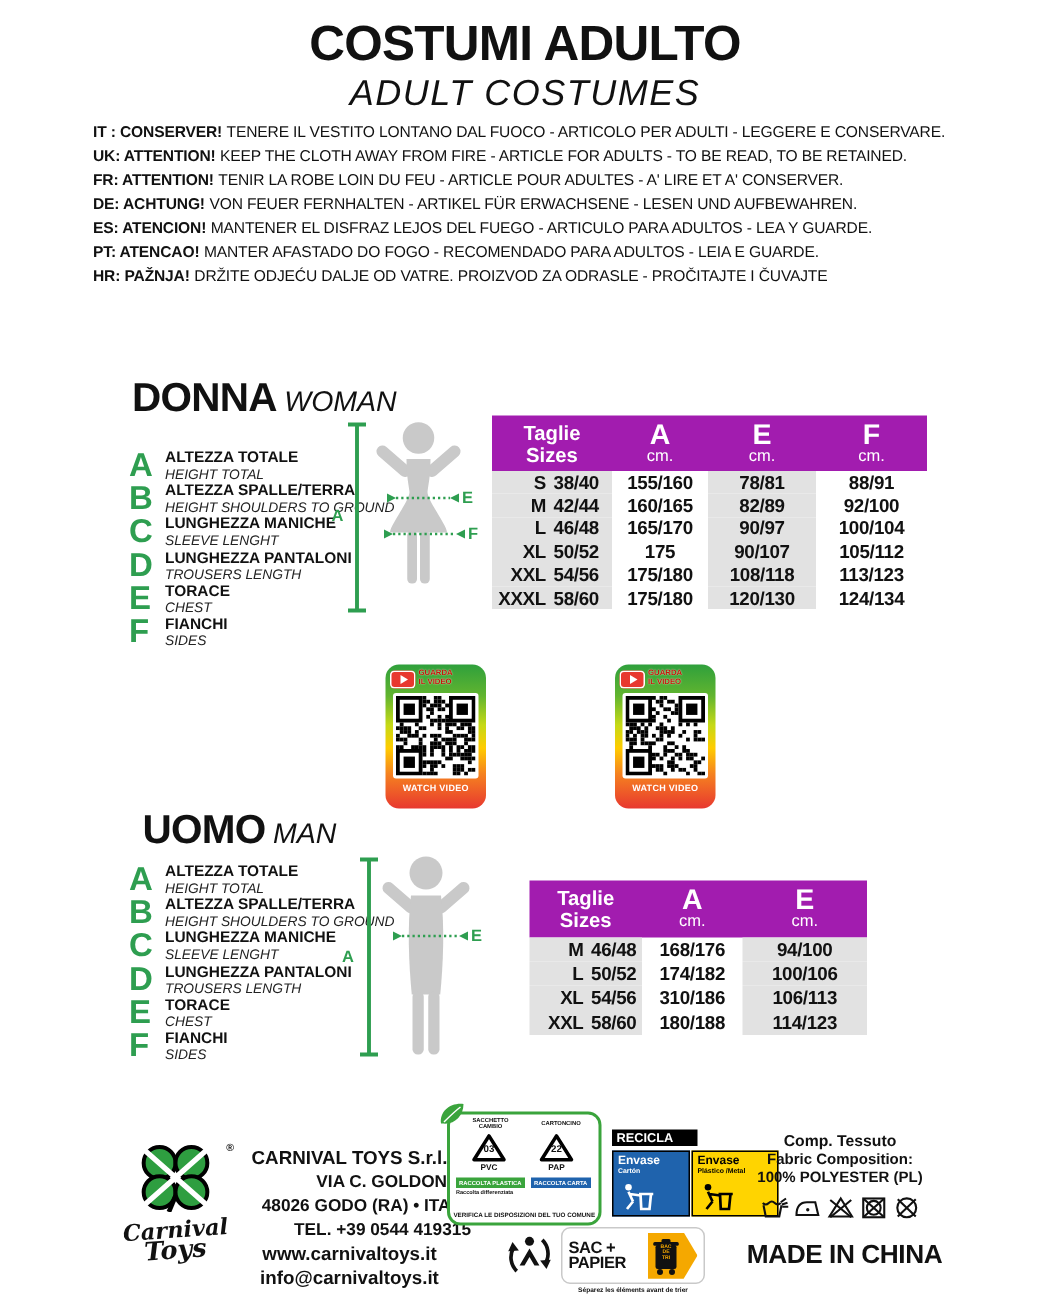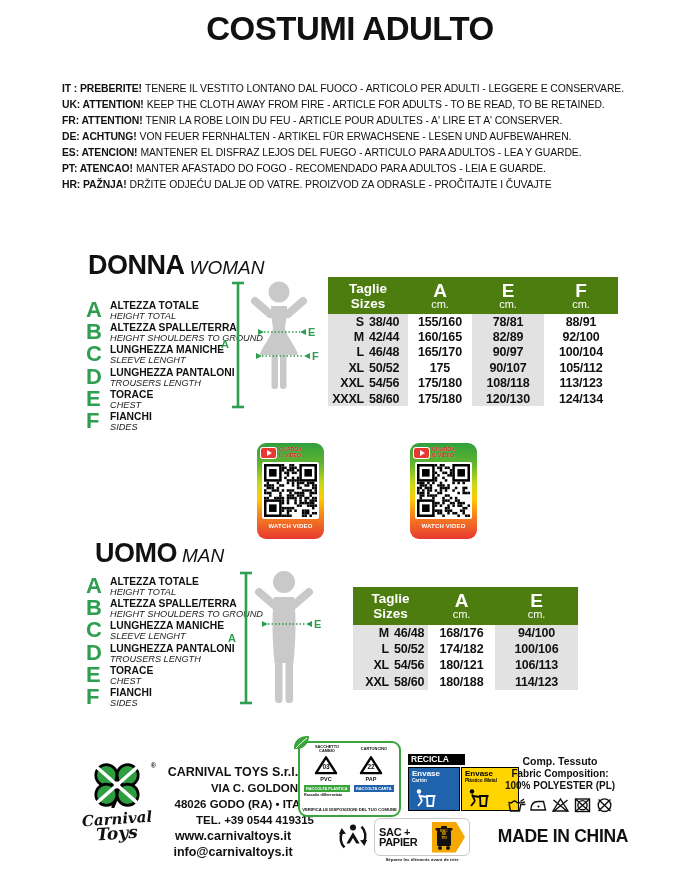--- a/index.html
+++ b/index.html
@@ -34,21 +34,21 @@
   .fig svg{display:block;}
   .figpart{fill:#C9C9C9;stroke:none;}
   .figline{stroke:#C9C9C9;stroke-width:8;stroke-linecap:round;}
   .bracket line{stroke:#2E9E50;stroke-width:2.6;}
   .meas-label{position:absolute;color:#2E9E50;font-weight:bold;font-size:11px;}
   .arrow{position:absolute;display:flex;align-items:center;gap:2px;}
   .arrow svg{display:block;}
 
   
   .tbl{position:absolute;}
-  .tbl-head{display:grid;background:#4d7c0f;color:#fff;align-items:center;text-align:right;}
+  .tbl-head{display:grid;background:#a21caf;color:#fff;align-items:center;text-align:right;}
   .hc{display:flex;flex-direction:column;align-items:center;justify-content:center;}
   .hc .t1{font-size:13.5px;font-weight:bold;line-height:15px;}
   .hc .hl{font-size:19px;font-weight:bold;line-height:17px;}
   .hc .hu{font-size:11px;line-height:11px;}
   .tbl-body{display:grid;}
   .c{display:flex;align-items:center;justify-content:center;
      font-size:12.5px;font-weight:bold;letter-spacing:-0.2px;}
   .c.g{background:#E2E2E2;}
   .c.sz{justify-content:flex-start;padding-left:4px;box-sizing:border-box;}
   .c.sz b{width:32px;text-align:right;margin-right:5px;flex:none;}
@@ -128,23 +128,24 @@
   .care svg{display:block;}
   .madein{position:absolute;left:488px;top:826px;width:150px;text-align:center;
           font-size:17.5px;font-weight:bold;letter-spacing:-0.3px;white-space:nowrap;}
 </style>
 </head>
 <body>
 
 <div class="page">
 
   <div class="title">COSTUMI ADULTO</div>
+  <div class="subtitle">ADULT  COSTUMES</div>
 
   <div class="warnings">
-    <div class="warn"><b>IT : PREBERITE!</b><span>TENERE IL VESTITO LONTANO DAL FUOCO - ARTICOLO PER ADULTI - LEGGERE E CONSERVARE.</span></div>
+    <div class="warn"><b>IT : CONSERVER!</b><span>TENERE IL VESTITO LONTANO DAL FUOCO - ARTICOLO PER ADULTI - LEGGERE E CONSERVARE.</span></div>
     <div class="warn"><b>UK: ATTENTION!</b><span>KEEP THE CLOTH AWAY FROM FIRE - ARTICLE FOR ADULTS - TO BE READ, TO BE RETAINED.</span></div>
     <div class="warn"><b>FR: ATTENTION!</b><span>TENIR LA ROBE LOIN DU FEU - ARTICLE POUR ADULTES - A' LIRE ET A' CONSERVER.</span></div>
     <div class="warn"><b>DE: ACHTUNG!</b><span>VON FEUER FERNHALTEN - ARTIKEL FÜR ERWACHSENE - LESEN UND AUFBEWAHREN.</span></div>
     <div class="warn"><b>ES: ATENCION!</b><span>MANTENER EL DISFRAZ LEJOS DEL FUEGO - ARTICULO PARA ADULTOS - LEA Y GUARDE.</span></div>
     <div class="warn"><b>PT: ATENCAO!</b><span>MANTER AFASTADO DO FOGO - RECOMENDADO PARA ADULTOS - LEIA E GUARDE.</span></div>
     <div class="warn"><b>HR: PAŽNJA!</b><span>DRŽITE ODJEĆU DALJE OD VATRE. PROIZVOD ZA ODRASLE - PROČITAJTE I ČUVAJTE</span></div>
   </div>
 
   <div class="sec-title" style="left:88px;top:250px;">
     <span class="big">DONNA</span><span class="sub">WOMAN</span>
@@ -724,21 +725,21 @@
       <div class="c g sz">
           <b>L</b>
           <span>50/52</span>
         </div>
       <div class="c">174/182</div>
       <div class="c g">100/106</div>
       <div class="c g sz">
           <b>XL</b>
           <span>54/56</span>
         </div>
-      <div class="c">180/121</div>
+      <div class="c">310/186</div>
       <div class="c g">106/113</div>
       <div class="c g sz">
           <b>XXL</b>
           <span>58/60</span>
         </div>
       <div class="c">180/188</div>
       <div class="c g">114/123</div>
     </div>
   </div>
 

